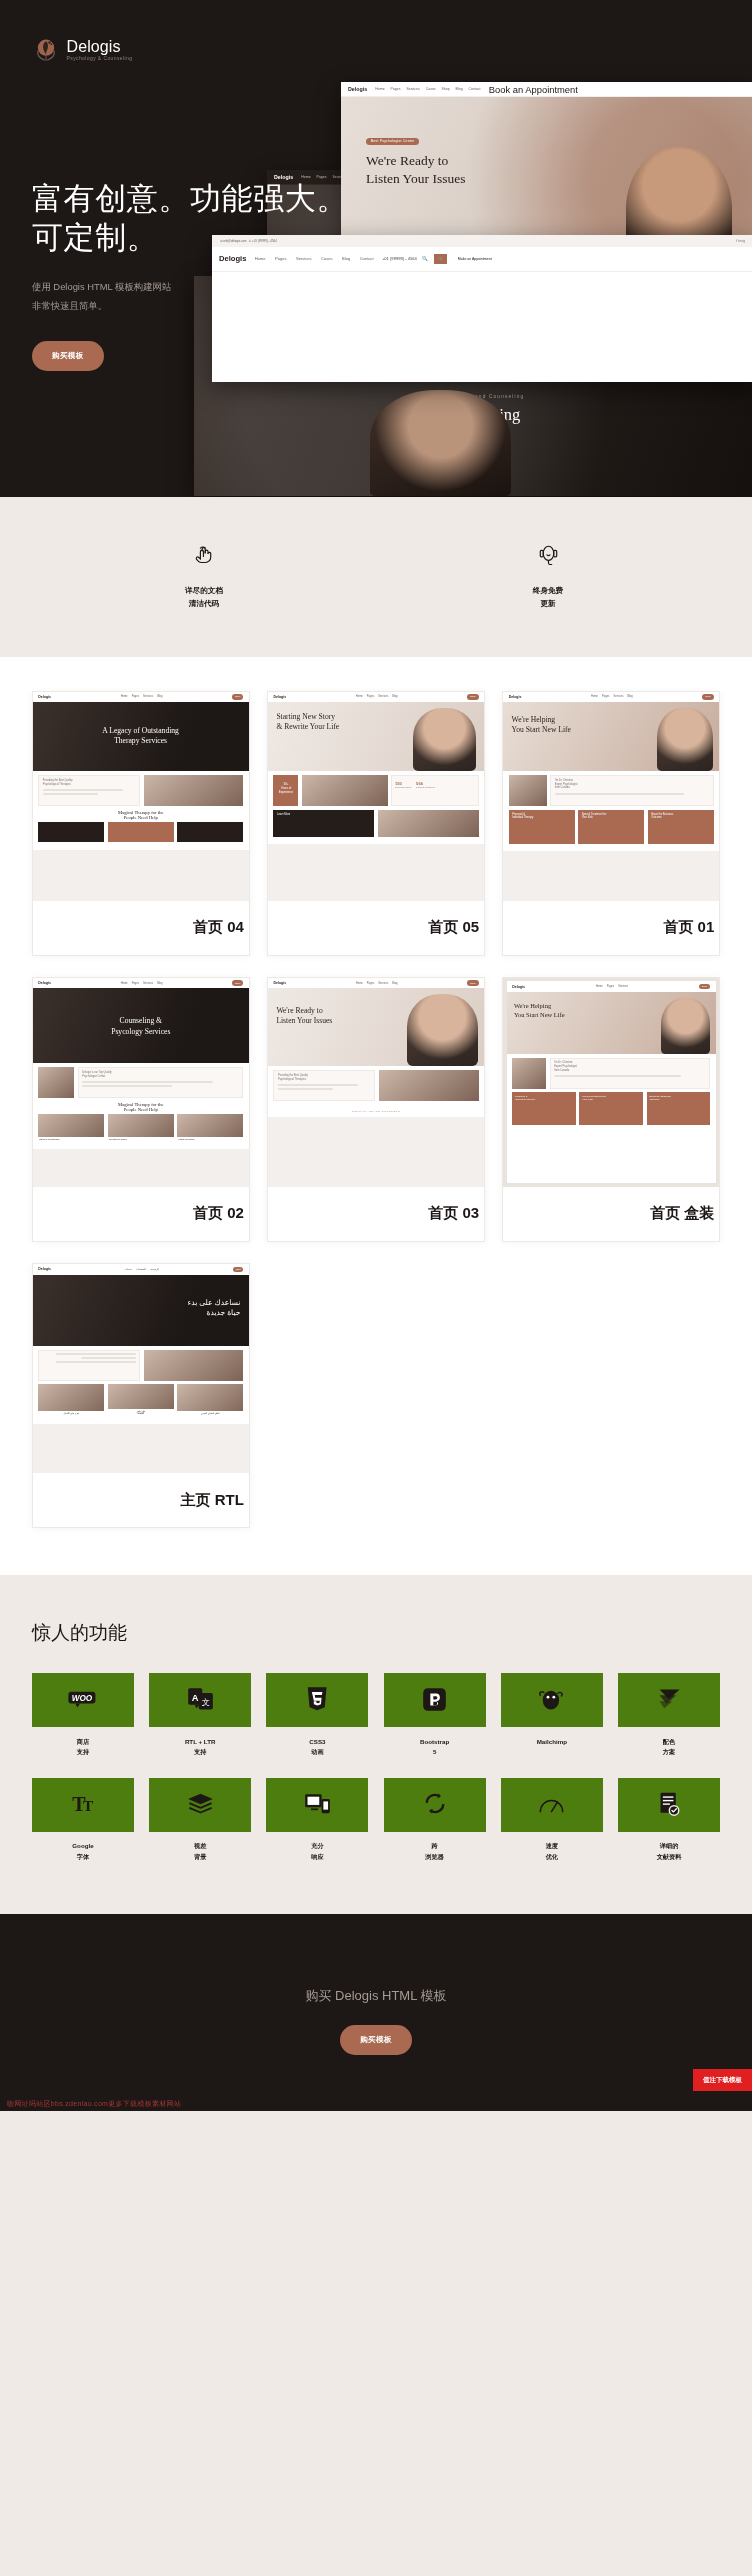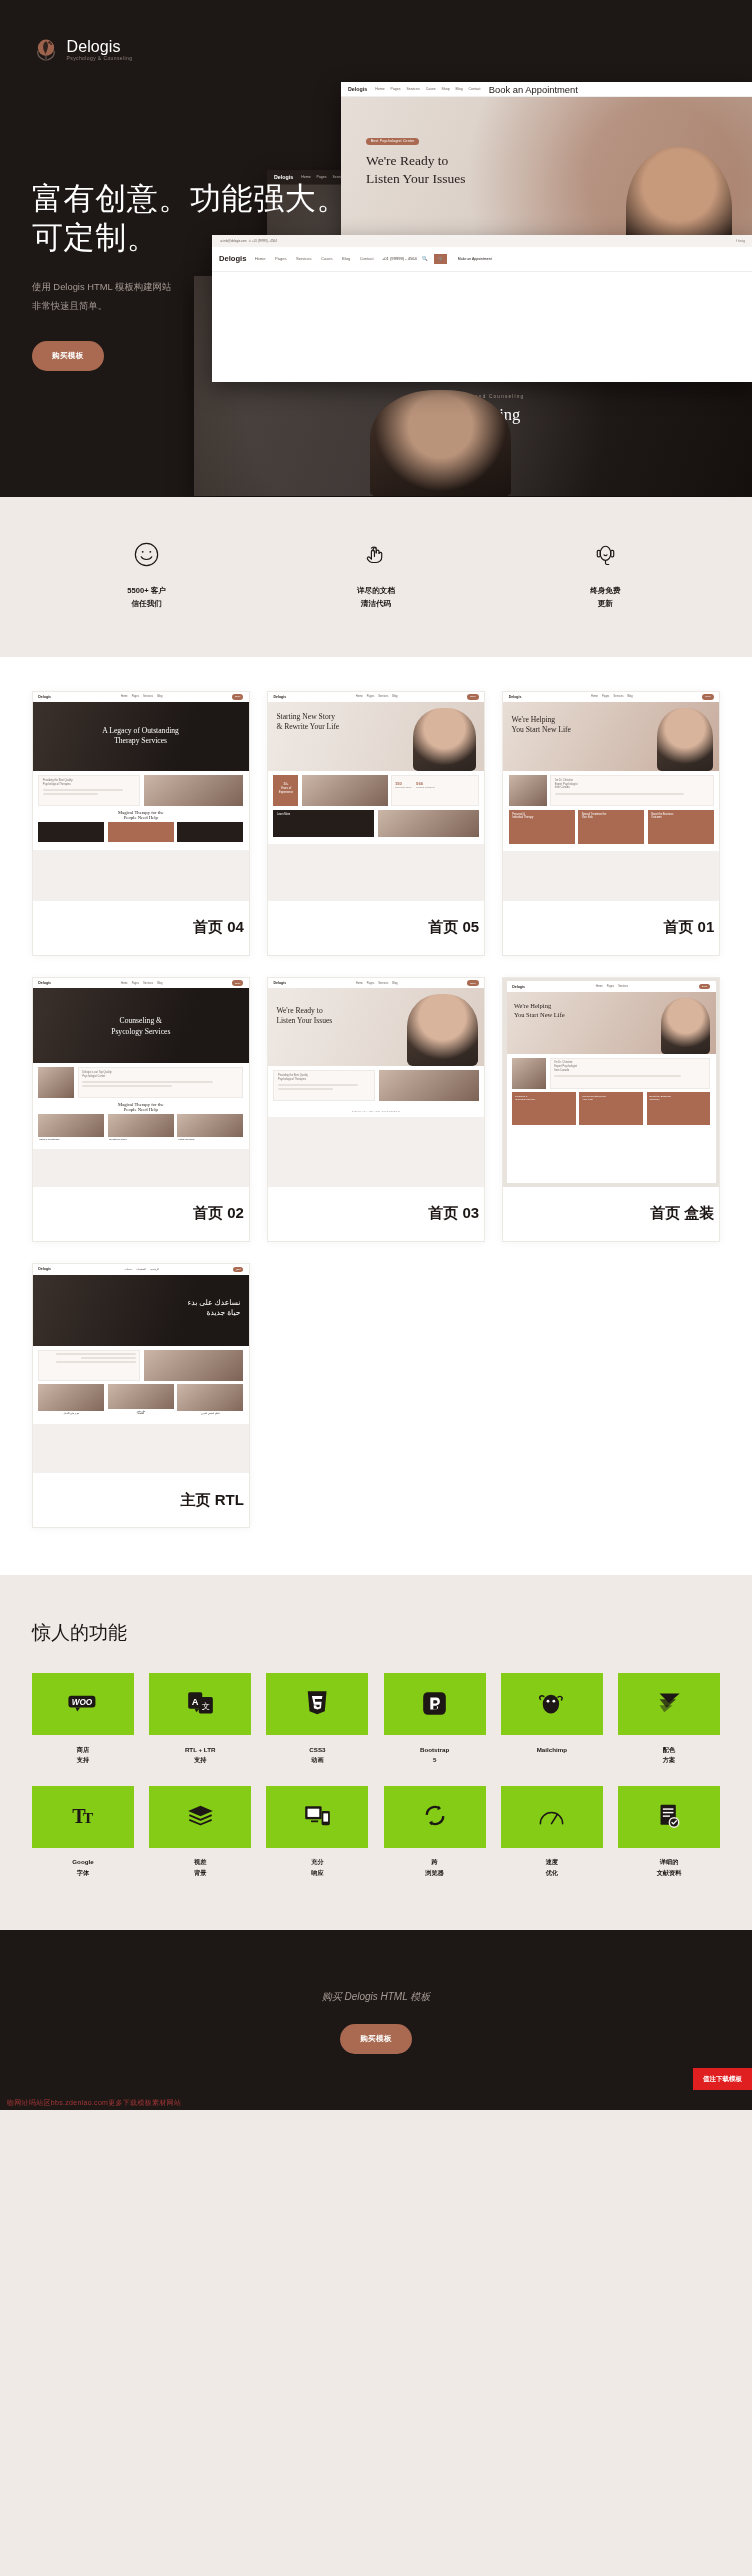--- a/index.html
+++ b/index.html
@@ -152,35 +152,35 @@
   .tb-line.m { width: 80%; }
   .tb-cap { font-size: 2.6px; color: #7c716b; margin: 2.4px 3.5px; line-height: 1.5; }
   .tb-serif { font-family: "Liberation Serif", serif; font-size: 4.7px; color:#2a2220; text-align:center; margin: 3.5px 0 2.4px;}
 
   
   .features { width: 752px; background: #efeae6; padding: 45px 32px 52px; }
   .features-title { font-size: 19px; font-weight: 400; margin-bottom: 27px; color:#1d1715; }
   .feat-grid { display: grid; grid-template-columns: repeat(6, 1fr); gap: 20px 15.3px; }
   .feat-item { text-align: center; }
   .feat-box {
-    width: 100%; height: 62px; background: #84cc16;
+    width: 100%; height: 54px; background: #4d7c0f;
     display: flex; align-items: center; justify-content: center;
   }
   .feat-label {
     margin-top: 9.4px; font-size: 6.2px; font-weight: bold;
     line-height: 1.7; white-space: pre-line; color: #1d1715;
   }
 
   
   .cta {
     width: 752px; background: #1d1715; color: #fff;
     padding: 51px 0 56px; text-align: center; position: relative;
   }
   .cta h2 { font-size: 17px; font-weight: 400; letter-spacing: 0.3px; }
-  .cta p { margin-top: 9px; font-size: 10px; color: #a59a94; font-style: italic; }
+  .cta p { margin-top: 22px; font-size: 13px; color: #a59a94; }
   .cta .btn-primary { margin-top: 20px; }
 
   .floating-dl {
     position: absolute; right: 0; bottom: 20px;
     background: #e02020; color: #fff; font-size: 6.5px;
     padding: 6.5px 10px; font-weight: bold; cursor: pointer;
   }
   .watermark {
     position: absolute; left: 0; bottom: 2.4px; width: 100%;
     text-align: left; padding-left: 7px;
@@ -301,32 +301,20 @@
   <div class="hero-copy">
     <h1 class="hero-title">富有创意。功能强大。可定制。</h1>
     <p class="hero-sub" style="white-space:pre-line">使用 Delogis HTML 模板构建网站
 非常快速且简单。</p>
     <button class="btn-primary">购买模板</button>
   </div>
 </section>
 
 <section class="stats">
 
-  <div class="stat">
-    <div class="stat-icon">
-      <svg width="27" height="27" viewBox="0 0 46 46" fill="none" stroke="#1d1715" stroke-width="2">
-        <circle cx="23" cy="23" r="19"></circle>
-        <circle cx="16.5" cy="18.5" r="1.6" fill="#1d1715" stroke="none"></circle>
-        <circle cx="29.5" cy="18.5" r="1.6" fill="#1d1715" stroke="none"></circle>
-        <path d="M14 27 C17 33 29 33 32 27" stroke-linecap="round"></path>
-      </svg>
-    </div>
-    <div class="stat-label">5500+ 客户
-信任我们</div>
-  </div>
 
   <div class="stat">
     <div class="stat-icon">
       <svg width="27" height="27" viewBox="0 0 46 46" fill="none" stroke="#1d1715" stroke-width="2" stroke-linecap="round" stroke-linejoin="round">
         <path d="M16 12 a6 6 0 0 1 8.5 0"></path>
         <path d="M19 17 l0 -3 a2.6 2.6 0 0 1 5.2 0 l0 6"></path>
         <path d="M24.2 20.5 l0 -2.6 a2.4 2.4 0 0 1 4.8 0 l0 3"></path>
         <path d="M29 21 a2.4 2.4 0 0 1 4.6 0 l0 6.6 a9 9 0 0 1 -9 9 l-7 0 a8 8 0 0 1 -6.2 -3 l-2 -2.6 a2.4 2.4 0 0 1 3.4 -3.3 l3.2 2.6"></path>
         <path d="M16 30.8 l0 -12.6 a2.6 2.6 0 0 1 5.2 0 l0 8"></path>
       </svg>

